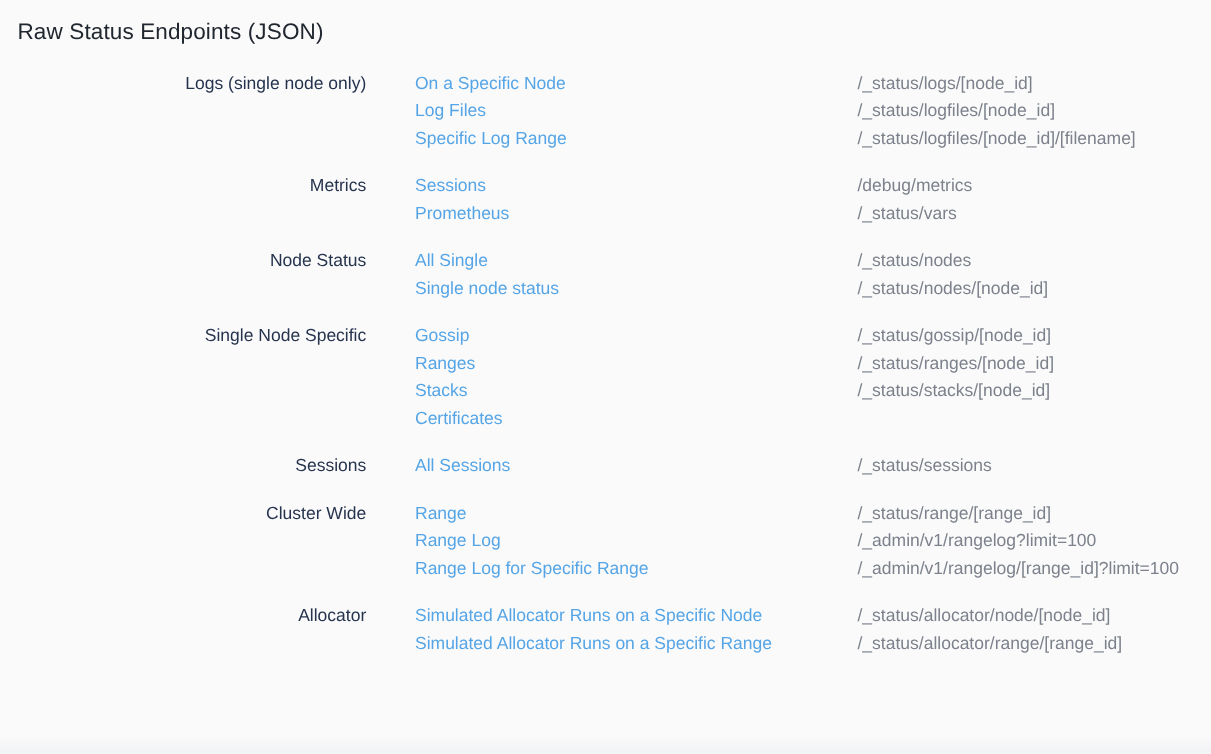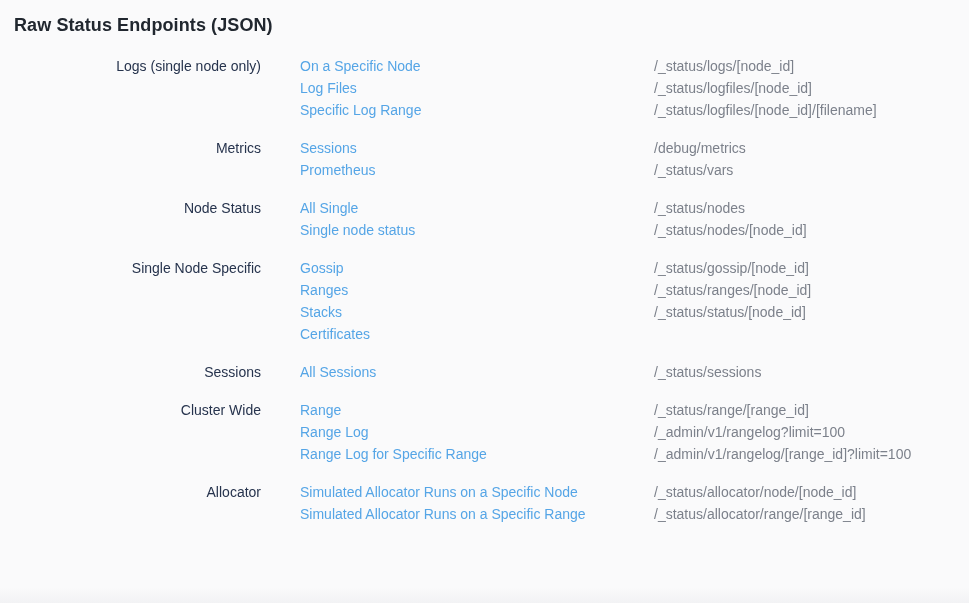--- a/index.html
+++ b/index.html
@@ -19,27 +19,28 @@
   .page {
     width: 969px;
     height: 603px;
     position: relative;
   }
 
   .title {
     margin: 12px 0 0 14px;
     font-size: 18px;
     line-height: 26px;
-    font-weight: 700;
+    font-weight: 400;
     letter-spacing: 0.1px;
     color: var(--title, #21272f);
   }
 
   .sections {
     margin-top: 17px;
+    padding-left: 32px;
   }
 
   .section {
     display: flex;
     align-items: flex-start;
     margin-bottom: 16px;
   }
 
   .category {
     width: 261px;
@@ -150,21 +151,21 @@
     <span class="path">/_status/gossip/[node_id]</span>
   </div>
 
   <div class="row">
     <a class="link" href="#">Ranges</a>
     <span class="path">/_status/ranges/[node_id]</span>
   </div>
 
   <div class="row">
     <a class="link" href="#">Stacks</a>
-    <span class="path">/_status/status/[node_id]</span>
+    <span class="path">/_status/stacks/[node_id]</span>
   </div>
 
   <div class="row">
     <a class="link" href="#">Certificates</a>
   </div>
 </div>
   </div>
 
   <div class="section">
     <div class="category">Sessions</div>

